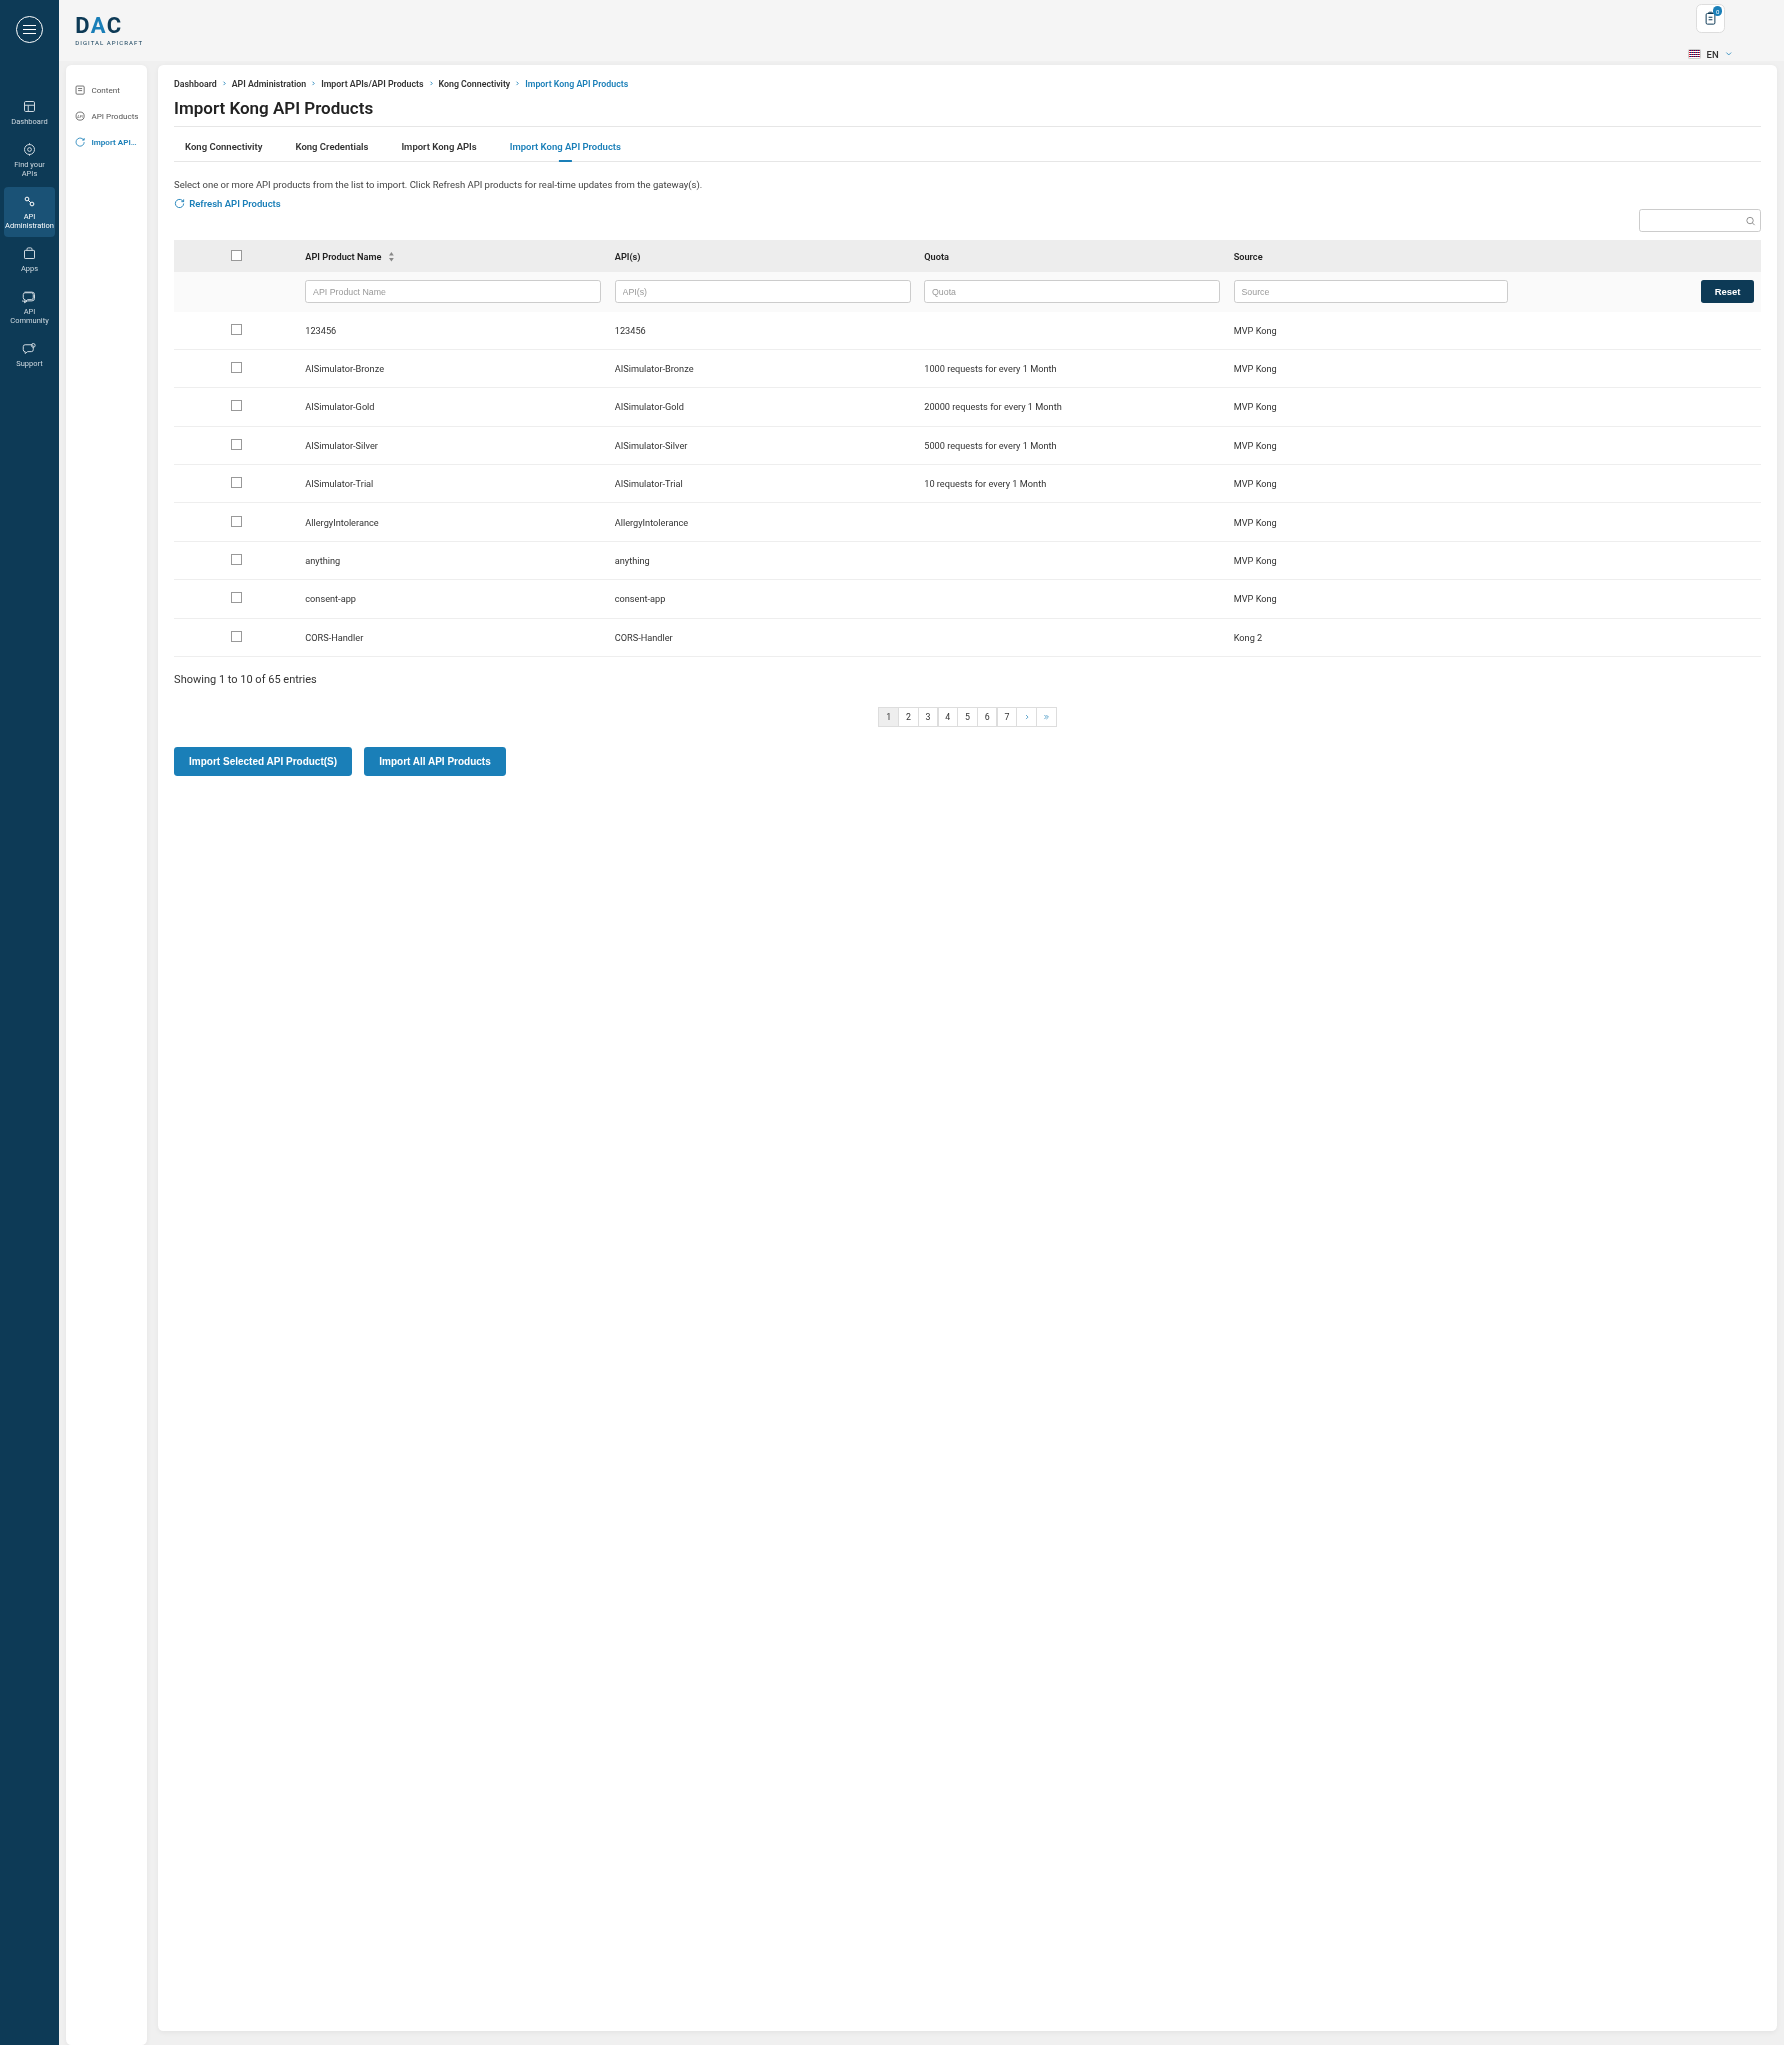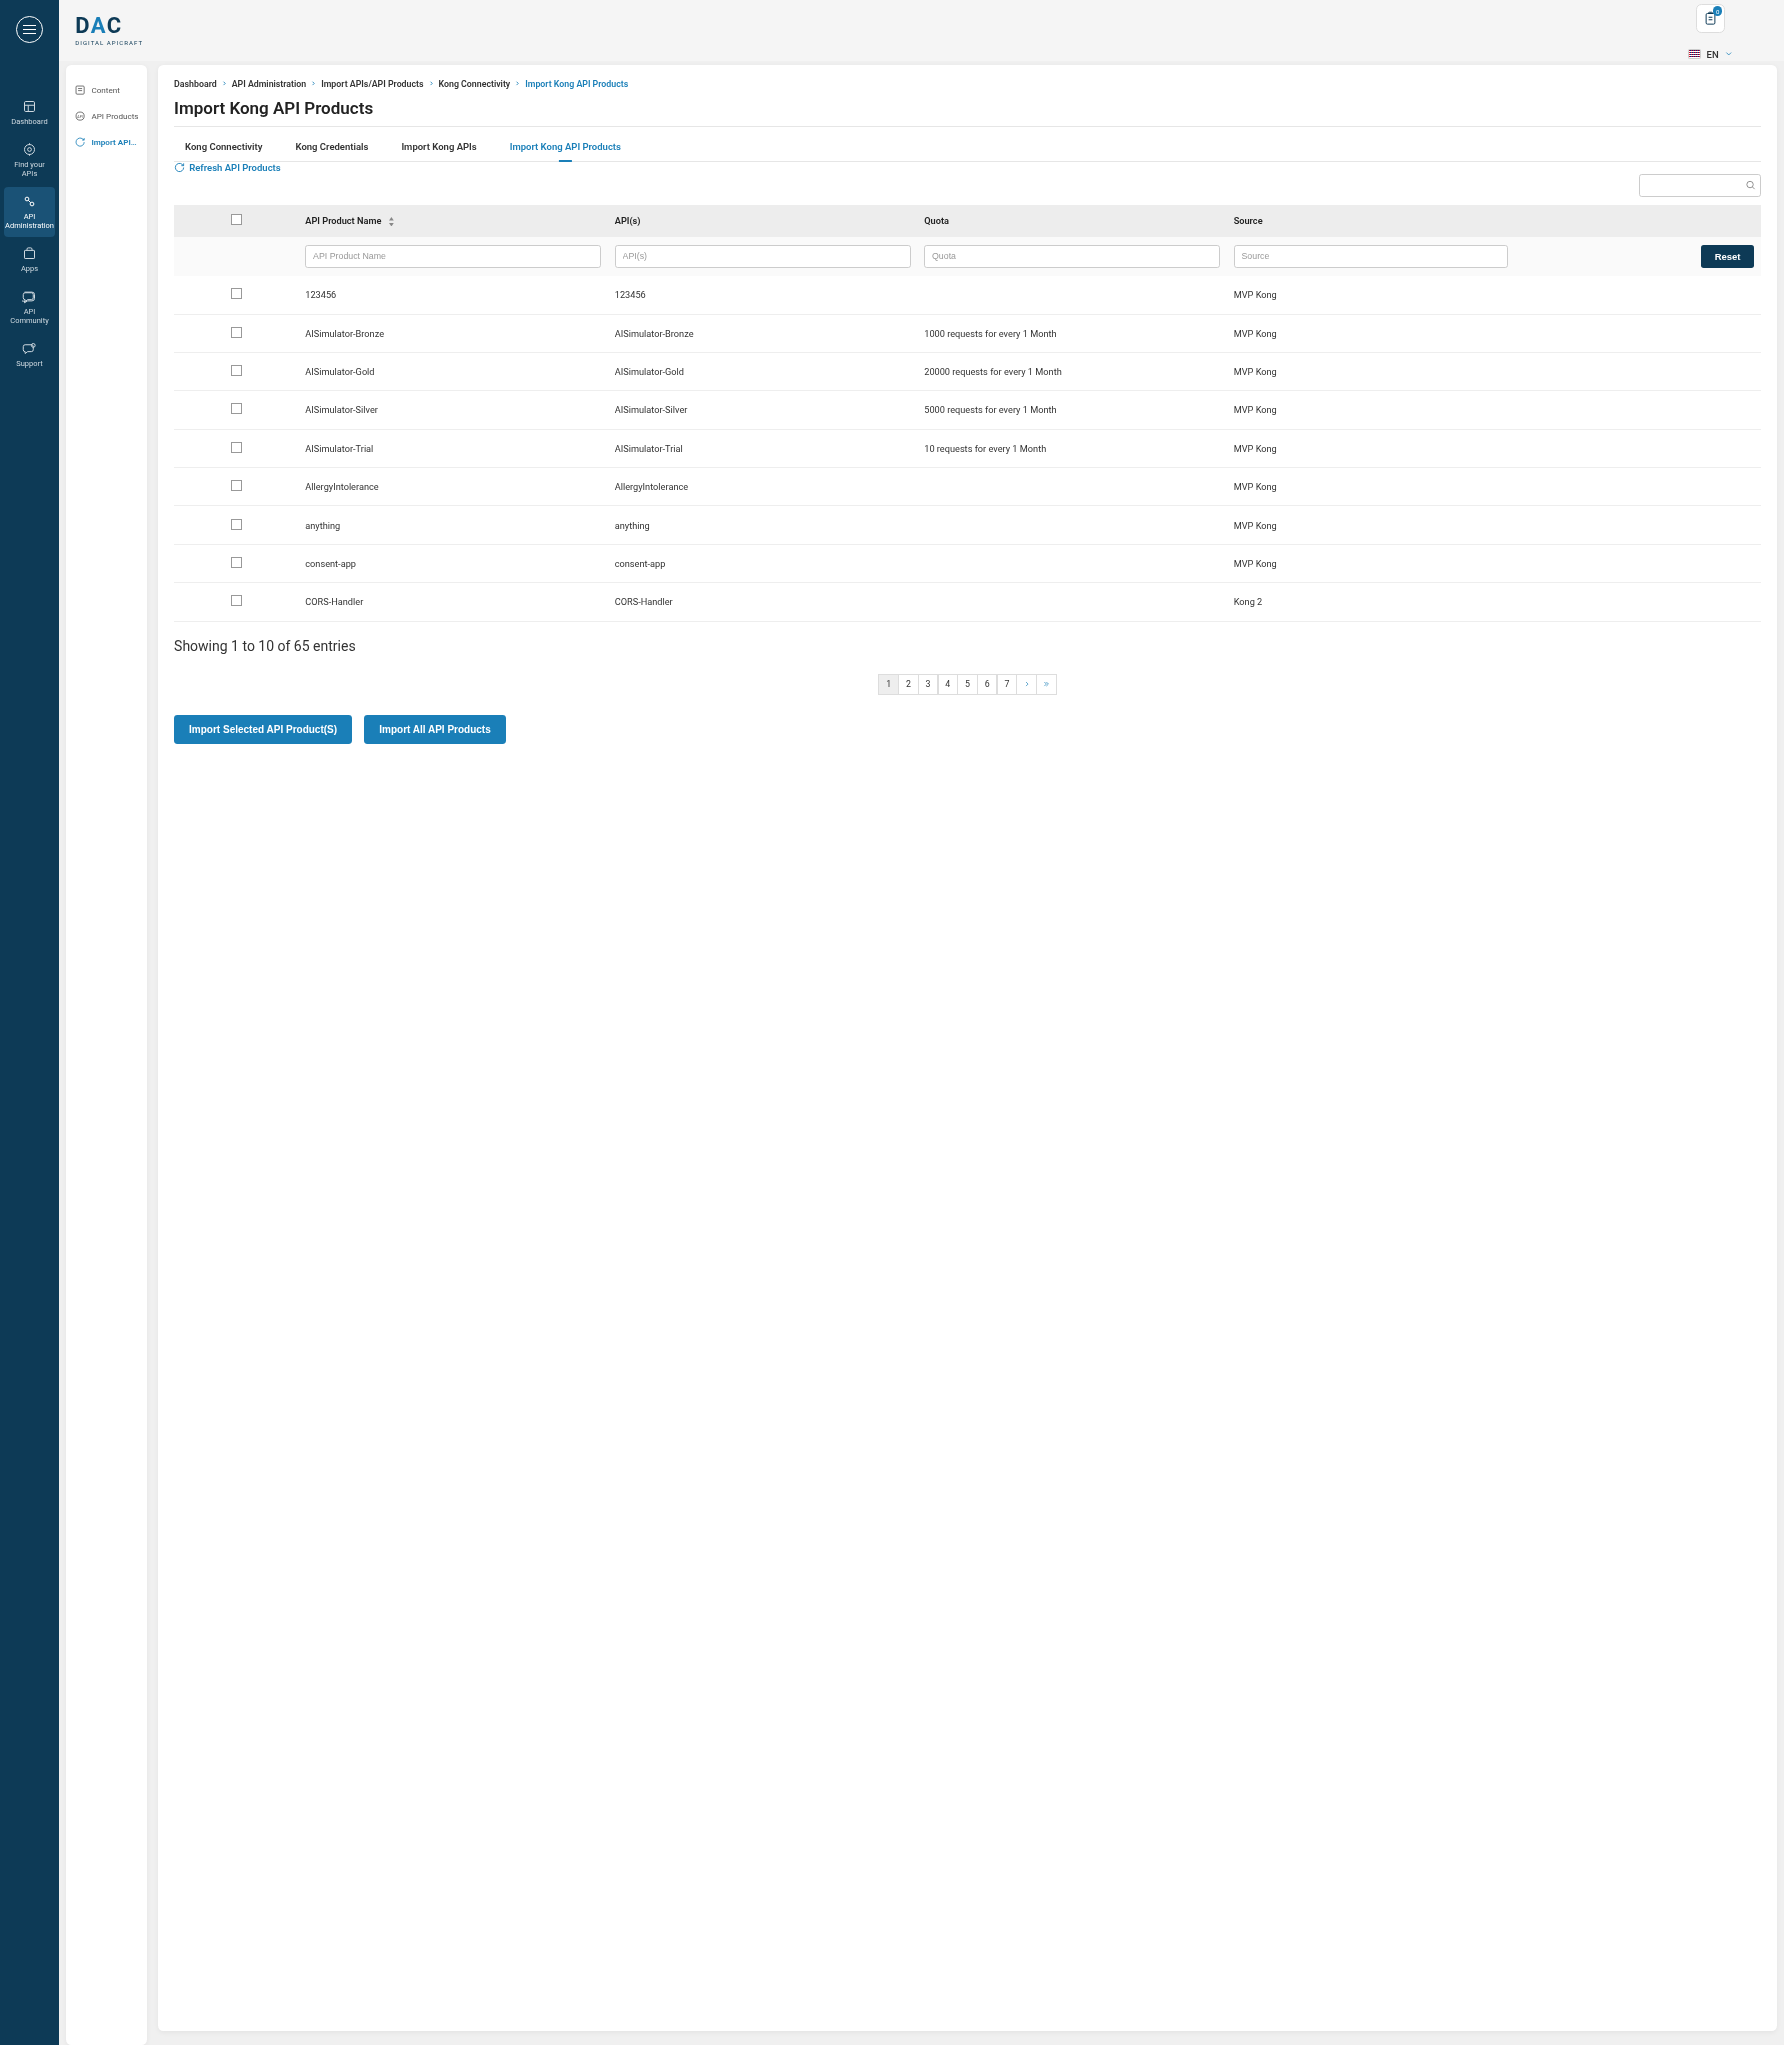--- a/index.html
+++ b/index.html
@@ -271,20 +271,21 @@
             <span class="current">Import Kong API Products</span>
           </div>
         <h1 class="page-title">Import Kong API Products</h1>
         <hr class="hr">
         <div class="tabs" id="tabs">
             <div class="tab">Kong Connectivity</div>
             <div class="tab">Kong Credentials</div>
             <div class="tab">Import Kong APIs</div>
             <div class="tab active">Import Kong API Products</div>
           </div>
+        <p class="instructions">Select one or more API products from the list to import. Click Refresh API products for real-time updates from the gateway(s).</p>
         <div class="refresh-link">
           <svg viewBox="0 0 24 24">
               <path d="M21 12a9 9 0 11-3-6.7L21 8"></path>
               <polyline points="21 3 21 8 16 8"></polyline>
             </svg>
           <span>Refresh API Products</span>
         </div>
         <div class="search-row" style="margin-top:-2.7px;">
           <div class="search-input">
             <input type="text" style="">
@@ -381,21 +382,21 @@
                 <td class="col-chk"><span class="checkbox"></span></td>
                 <td>CORS-Handler</td>
                 <td>CORS-Handler</td>
                 <td></td>
                 <td colspan="2">Kong 2</td>
               </tr>
             </tbody>
         </table>
 
         <div class="table-footer">
-          <div style="font-size:14px;color:#333;">Showing 1 to 10 of 65 entries</div>
+          <div style="font-size:11px;color:#333;">Showing 1 to 10 of 65 entries</div>
           <div class="pagination-row">
             <div class="pagination" id="pagination">
                 <div class="page-btn active">1</div>
                 <div class="page-btn">2</div>
                 <div class="page-btn">3</div>
                 <div class="page-btn">4</div>
                 <div class="page-btn">5</div>
                 <div class="page-btn">6</div>
                 <div class="page-btn">7</div>
                 <div class="page-btn arrow">

